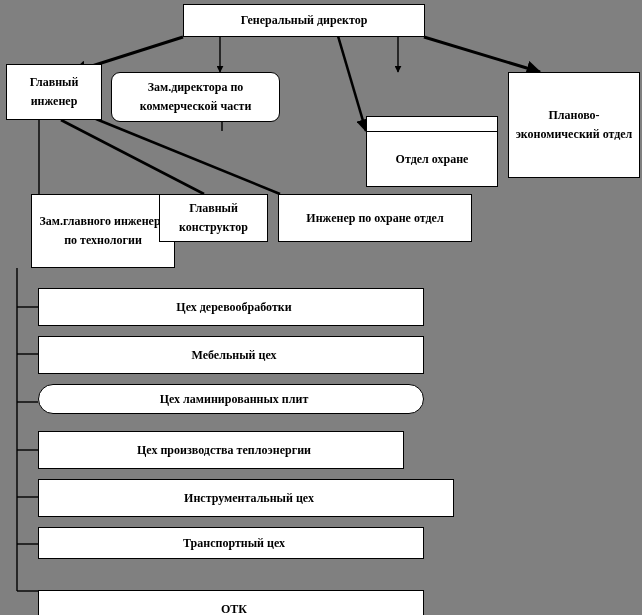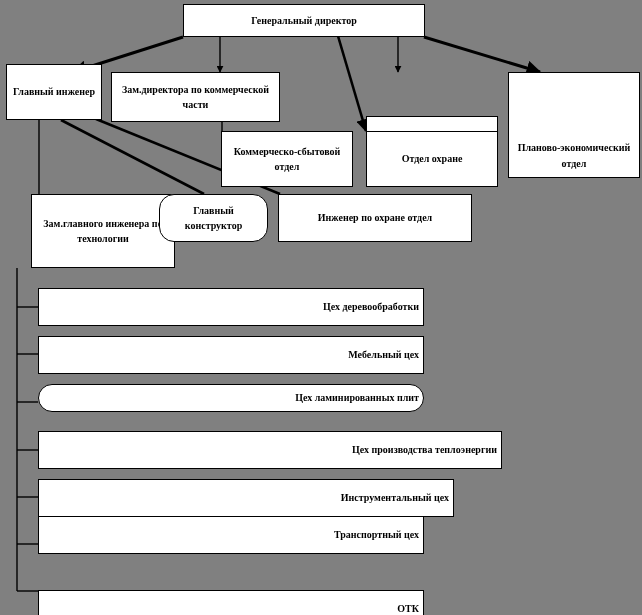--- a/index.html
+++ b/index.html
@@ -20,29 +20,29 @@
   .node {
     position: absolute;
     background: #ffffff;
     border: 1px solid #000000;
     box-sizing: border-box;
     display: flex;
     align-items: center;
     justify-content: center;
     text-align: center;
     font-weight: bold;
-    font-size: 10px;
+    font-size: 12px;
     line-height: 1.55;
     color: #000000;
     z-index: 3;
-    padding: 6px 4px;
+    padding: 14px 4px;
   }
   .node.left-align {
     justify-content: flex-start;
-    text-align: right;
+    text-align: center;
     padding-left: 10px;
   }
   .node .label {
     display: block;
     width: 100%;
   }
   svg#edges {
     position: absolute;
     left: 0;
     top: 0;
@@ -94,67 +94,64 @@
   </svg>
 
   <div class="node" style="left:183px; top:4px; width:242px; height:33px;">
     <span class="label">Генеральный директор</span>
   </div>
 
   <div class="node" style="left:6px; top:64px; width:96px; height:56px;">
     <span class="label">Главный инженер</span>
   </div>
 
-  <div class="node" style="left:111px; top:72px; width:169px; height:50px;">
+  <div class="node" style="left:111px; top:72px; width:169px; height:50px;border-radius:9px;">
     <span class="label">Зам.директора по коммерческой части</span>
   </div>
 
   <div class="node" style="left:366px; top:72px; width:132px; height:55px;margin-top:44px;">
     <span class="label">Бухгалтерия</span>
   </div>
 
-  <div class="node" style="left:508px; top:72px; width:132px; height:106px;align-items:flex-end;">
+  <div class="node" style="left:508px; top:72px; width:132px; height:106px;">
     <span class="label">Планово-экономический отдел</span>
   </div>
 
-  <div class="node" style="left:221px; top:131px; width:132px; height:56px;">
-    <span class="label">Коммерческо-сбытовой отдел</span>
-  </div>
 
   <div class="node" style="left:366px; top:131px; width:132px; height:56px;">
     <span class="label">Отдел охране</span>
   </div>
 
   <div class="node" style="left:4px; top:194px; width:144px; height:74px;margin-left:27px;">
     <span class="label">Зам.главного инженера по технологии</span>
   </div>
 
-  <div class="node" style="left:159px; top:194px; width:109px; height:48px;border-radius:15px;">
+  <div class="node" style="left:159px; top:194px; width:109px; height:48px;">
     <span class="label">Главный конструктор</span>
   </div>
 
   <div class="node" style="left:278px; top:194px; width:194px; height:48px;">
     <span class="label">Инженер по охране отдел</span>
   </div>
 
   <div class="node left-align" style="left:38px; top:288px; width:386px; height:38px;">
     <span class="label">Цех деревообработки</span>
   </div>
   <div class="node left-align" style="left:38px; top:336px; width:386px; height:38px;">
     <span class="label">Мебельный цех</span>
   </div>
   <div class="node left-align" style="left:38px; top:384px; width:386px; height:28px;border-radius:18px;">
     <span class="label">Цех ламинированных плит</span>
   </div>
-  <div class="node left-align" style="left:38px; top:431px; width:464px; height:38px;">
+  <div class="node left-align" style="left:38px; top:431px; width:366px; height:38px;">
     <span class="label">Цех производства теплоэнергии</span>
   </div>
   <div class="node left-align" style="left:38px; top:479px; width:416px; height:38px;">
     <span class="label">Инструментальный цех</span>
   </div>
-  <div class="node left-align" style="left:38px; top:516px; width:386px; height:38px;">
+  <div class="node left-align" style="left:38px; top:527px; width:386px; height:32px;">
     <span class="label">Транспортный цех</span>
   </div>
   <div class="node left-align" style="left:38px; top:573px; width:386px; height:38px;margin-top:17px;">
     <span class="label">ОТК</span>
   </div>
 
 </div>
 
 </body></html>

